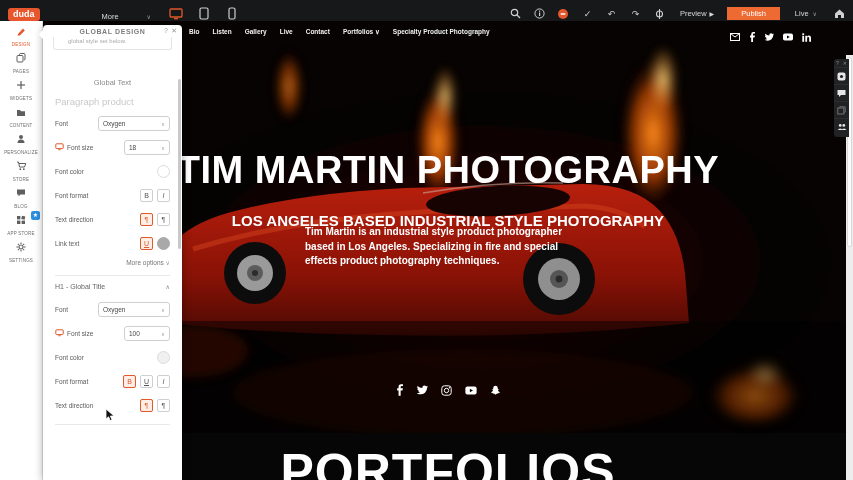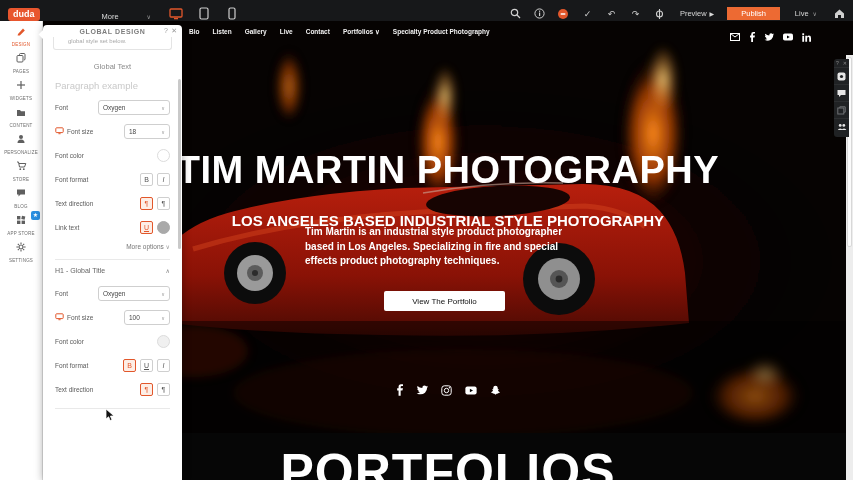--- a/index.html
+++ b/index.html
@@ -83,21 +83,21 @@
     font-size:7px; color:#7d7d7d; letter-spacing:.6px; font-weight:bold; }
   .panel-hdr .hico { position:absolute; top:2px; font-size:7px; color:#9a9a9a; cursor:pointer; }
   .panel-hdr .q { right:14px; }  .panel-hdr .x { right:5px; }
   .panel-body { position:absolute; left:0; top:12px; right:0; bottom:0; overflow:hidden; }
   .pscroll { position:absolute; right:1px; top:42px; width:3px; height:170px; background:#c9c9c9;
     border-radius:2px; }
 
   .intro-card { margin:0 10px; height:13px; border:1px solid #e4e4e4; border-top:none;
     border-radius:0 0 3px 3px; overflow:hidden; font-size:6px; color:#a9a9a9;
     padding:1px 0 0 14px; filter:blur(.4px); }
-  .sect-title { margin-top:12px; text-align:center; font-size:7.5px; color:#8a8a8a; }
+  .sect-title { margin-top:28px; text-align:center; font-size:7.5px; color:#8a8a8a; }
   .para-preview { margin:9px 12px 0; font-size:9.5px; color:#c9c9c9; filter:blur(.5px); }
   .row { margin:9px 12px 0; height:15px; display:flex; align-items:center;
     justify-content:space-between; }
   .row .lab { font-size:6.5px; color:#5a5a5a; display:flex; align-items:center; gap:3px; }
   .dd { height:15px; border:1px solid #cfcfcf; border-radius:3px; display:flex; align-items:center;
     justify-content:space-between; padding:0 4px; font-size:6.5px; color:#444; cursor:pointer; }
   .dd.w72 { width:72px; } .dd.w46 { width:46px; }
   .dd .caret { font-size:5px; }
   .circ { width:13px; height:13px; border-radius:50%; border:1px solid #dcdcdc; background:#fff; cursor:pointer; }
   .circ.grayfill { background:#f0f0f0; }
@@ -363,21 +363,20 @@
             <rect x="0.3" y="2.8" width="1.8" height="6" fill="#fff"></rect>
             <rect x="0.3" y="0.3" width="1.8" height="1.8" fill="#fff"></rect>
             <path d="M3.3 2.8 H5 V3.7 Q5.6 2.6 7 2.6 Q9 2.6 9 5 V8.8 H7.2 V5.3 Q7.2 4.1 6.2 4.1 Q5.1 4.1 5.1 5.4 V8.8 H3.3 Z" fill="#fff"></path>
           </svg>
         </span>
     </div>
 
     <div class="hero-title">TIM MARTIN PHOTOGRAPHY</div>
     <div class="hero-sub">LOS ANGELES BASED INDUSTRIAL STYLE PHOTOGRAPHY</div>
     <div class="hero-body">Tim Martin is an industrial style product photographer based in Los Angeles. Specializing in fire and special effects product photography techniques.</div>
-    <div class="cta">View The Portfolio</div>
 
     <div class="follow-social">
       <span class="ic">
           <svg width="7" height="12" viewBox="0 0 6 10">
             <path d="M4 10 V5.5 H5.5 L6 3.5 H4 V2.4 Q4 1.6 4.9 1.6 H6 V0 H4.3 Q2.2 0 2.2 2.2 V3.5 H1 V5.5 H2.2 V10 Z" fill="#fff"></path>
           </svg>
         </span>
       <span class="ic">
           <svg width="12" height="11" viewBox="0 0 10 9">
             <path d="M10 1.2 Q9.5 1.5 9 1.6 Q9.6 1.2 9.8 0.5 Q9.2 0.9 8.5 1 Q7.9 0.3 7 0.3 Q5.3 0.3 5.3 2 L5.3 2.4 Q3 2.3 1.2 0.8 Q0.5 2.2 1.8 3.1 Q1.3 3.1 0.9 2.9 Q1 4.2 2.4 4.6 Q1.9 4.7 1.5 4.6 Q1.9 5.8 3.3 5.9 Q2.1 6.8 0.5 6.7 Q4.5 8.9 7.5 6.3 Q9.3 4.7 9.3 2.1 Q9.7 1.8 10 1.2 Z" fill="#fff"></path>
@@ -449,21 +448,21 @@
   <div class="panel-notch"></div>
   <div class="panel-hdr">
     <div class="panel-title">GLOBAL DESIGN</div>
     <span class="hico q">?</span>
     <span class="hico x">✕</span>
   </div>
   <div class="panel-body">
     <div class="intro-card">global style set below.</div>
 
     <div class="sect-title">Global Text</div>
-    <div class="para-preview">Paragraph example</div>
+    <div class="para-preview">Paragraph product</div>
 
     <div class="row">
       <span class="lab">Font</span>
       <div class="dd w72">
         <span>Oxygen</span>
         <span class="caret">∨</span>
       </div>
     </div>
 
     <div class="row">

